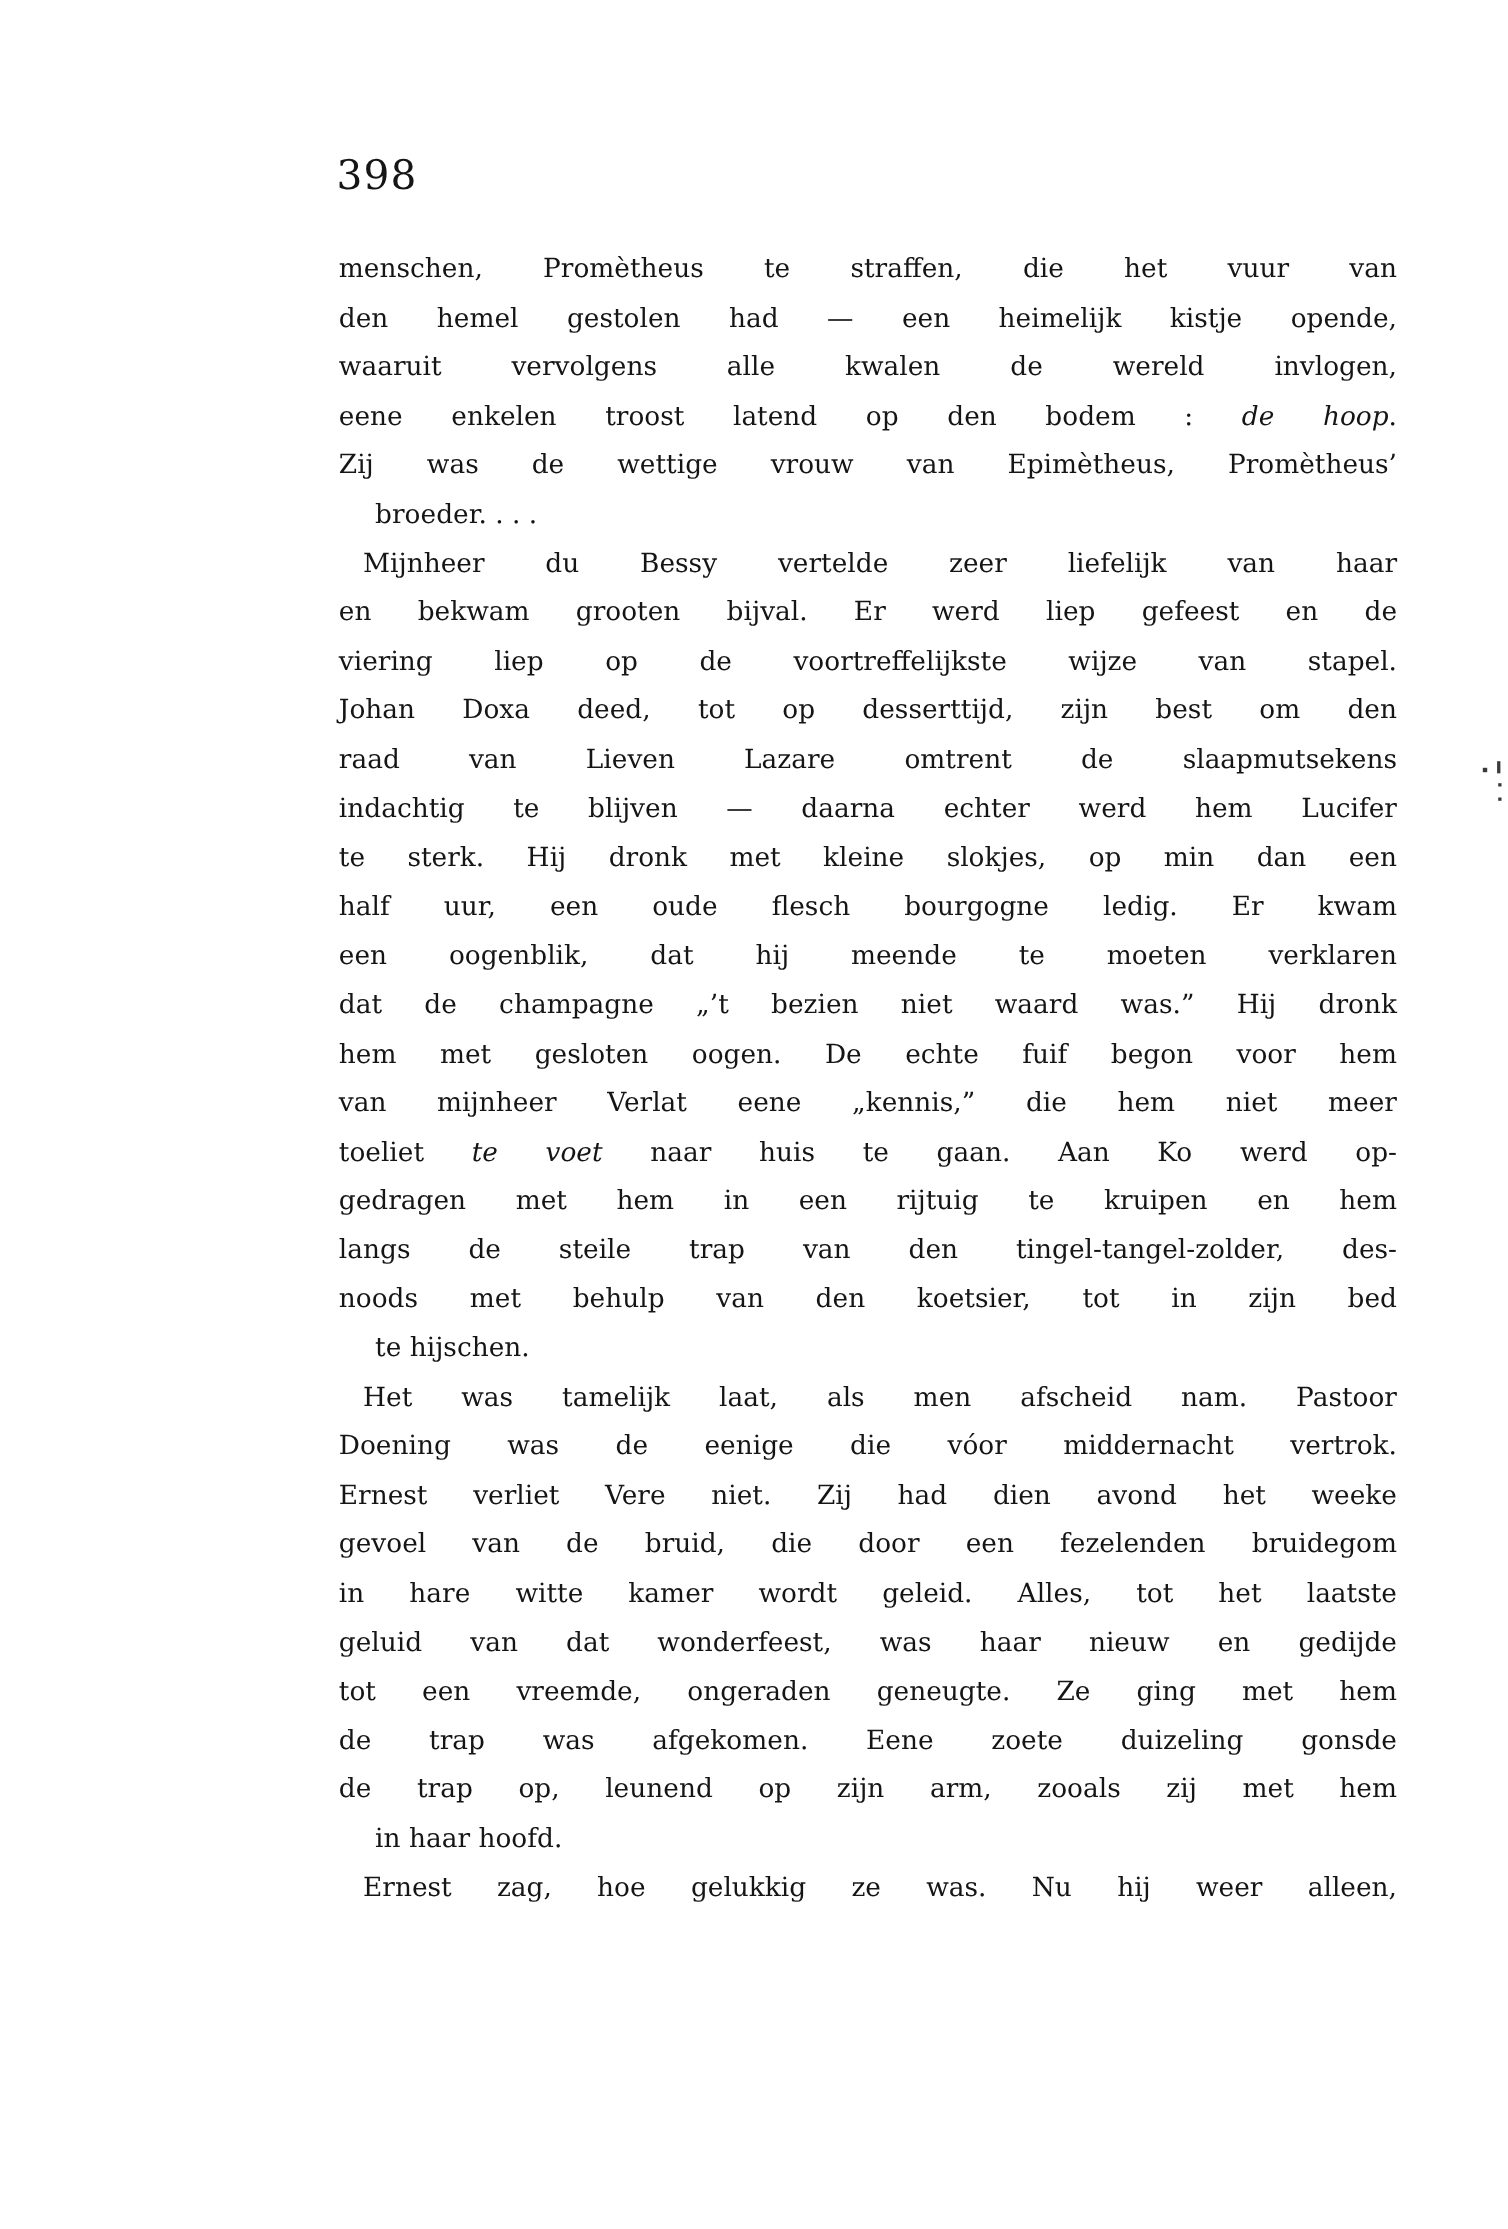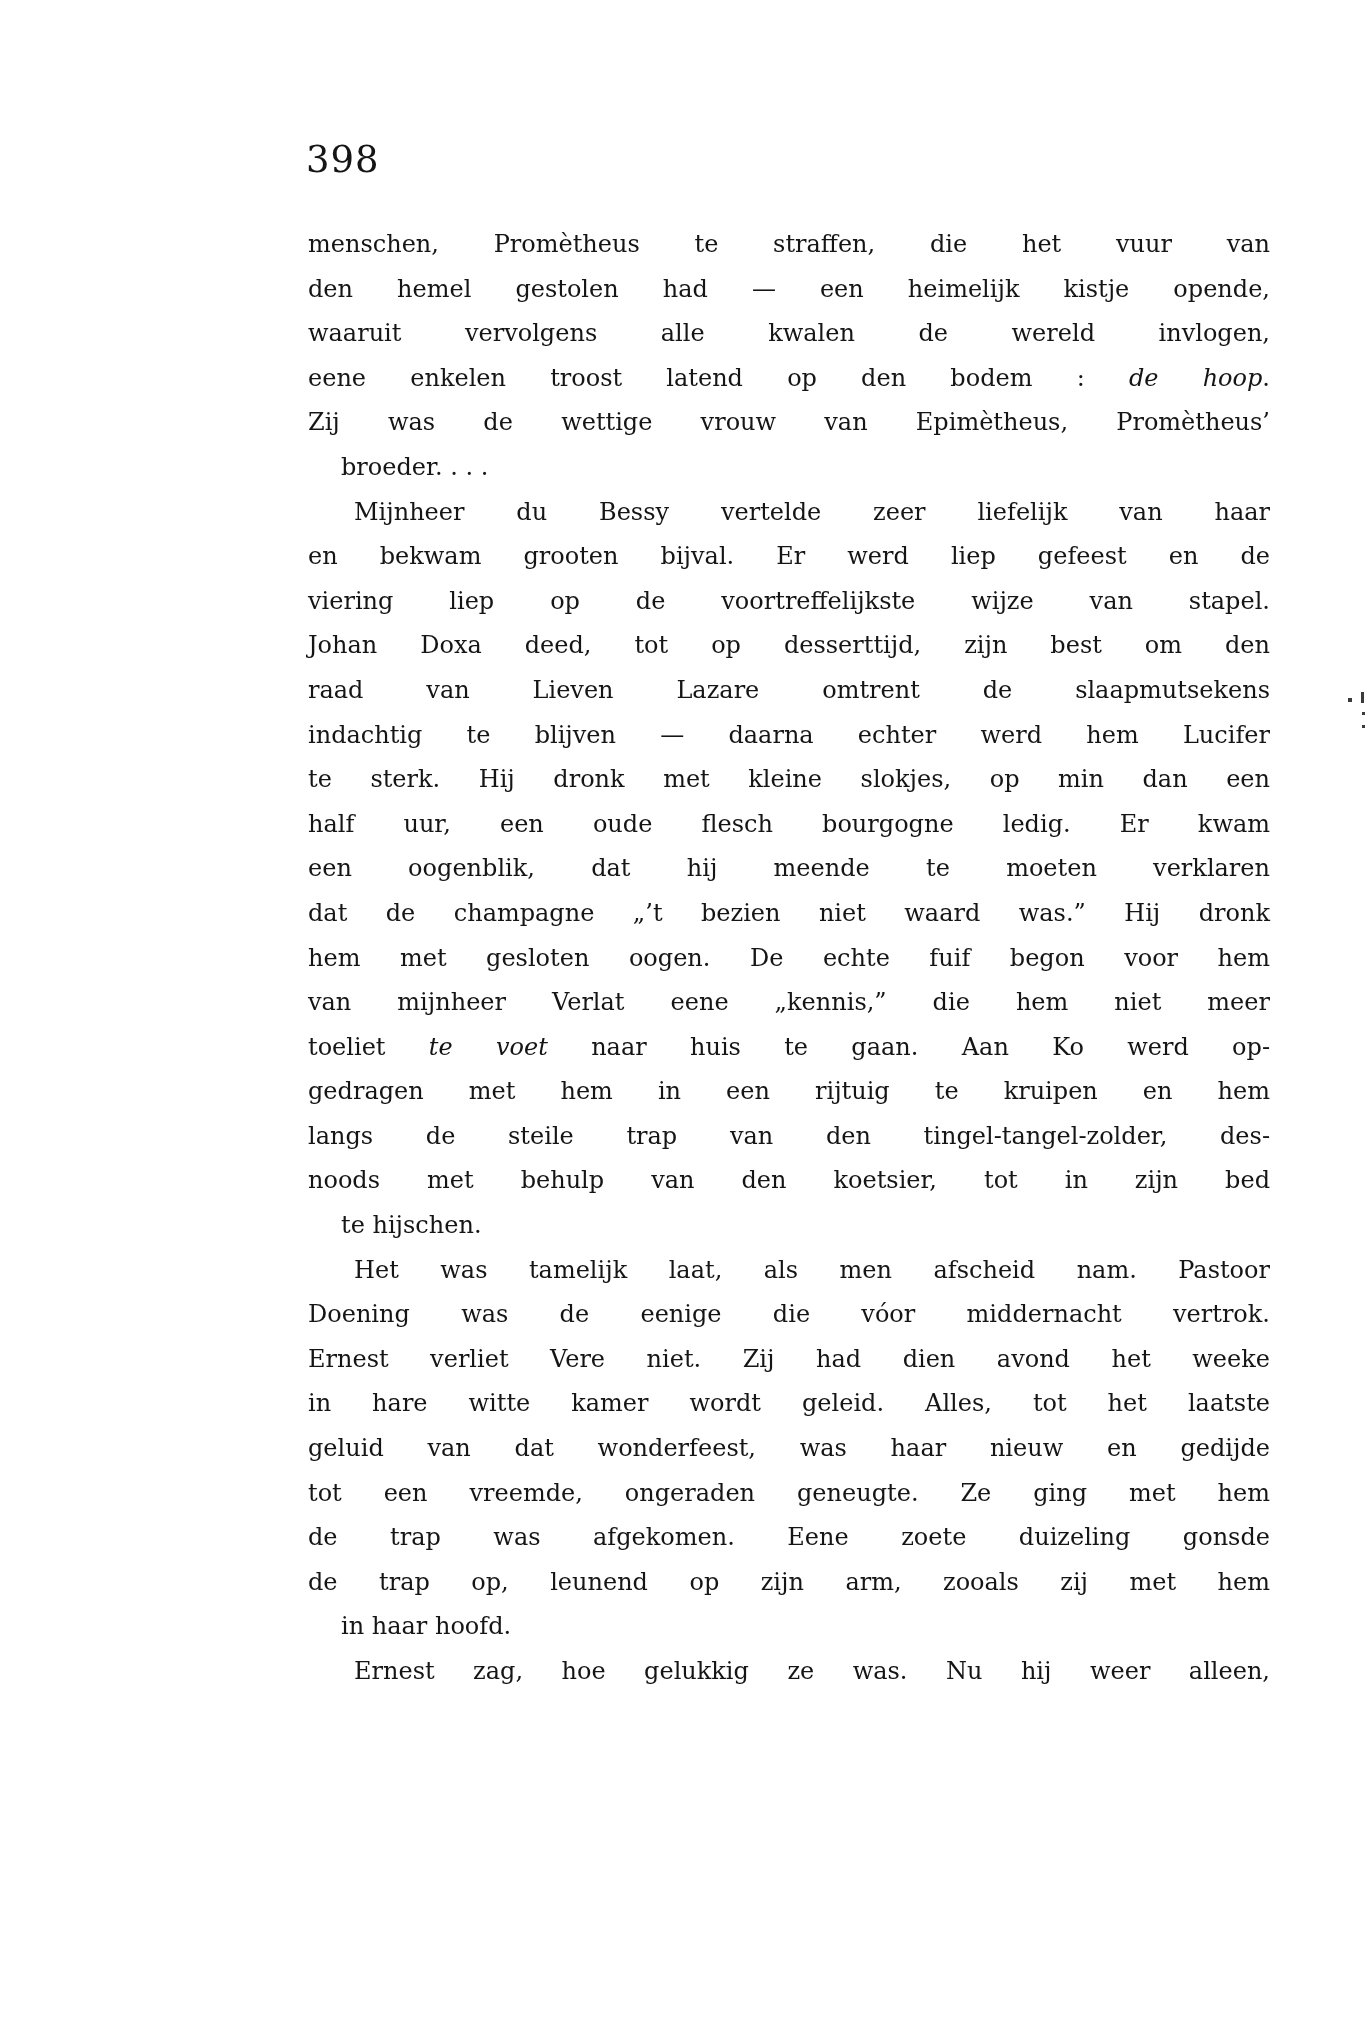--- a/index.html
+++ b/index.html
@@ -25,21 +25,21 @@
   }
   .paragraph { margin: 0; }
   .line {
     font-size: 24px;
     line-height: 44.6px;
     text-align: justify;
     text-align-last: justify;
     text-justify: inter-word;
     white-space: normal;
   }
-  .line.indent { margin-left: 46px; }
+  .line.indent { margin-left: 22px; }
   .line.endline { text-align-last: left; margin-left: 33px; }
   .em { font-style: italic; }
   .speck { position: absolute; background: #3a3a3a; }
   .speck.s1 { left: 1348px; top: 698px; width: 4px; height: 4px; }
   .speck.s2 { left: 1361px; top: 692px; width: 3px; height: 11px; }
   .speck.s3 { left: 1362px; top: 712px; width: 3px; height: 3px; }
   .speck.s4 { left: 1362px; top: 725px; width: 3px; height: 3px; }
 </style>
 </head>
 <body>
@@ -71,20 +71,21 @@
       <div class="line"><span class="rm">toeliet </span><span class="em">te voet</span><span class="rm"> naar huis te gaan. Aan Ko werd op-</span></div>
       <div class="line"><span class="rm">gedragen met hem in een rijtuig te kruipen en hem</span></div>
       <div class="line"><span class="rm">langs de steile trap van den tingel-tangel-zolder, des-</span></div>
       <div class="line"><span class="rm">noods met behulp van den koetsier, tot in zijn bed</span></div>
       <div class="line endline"><span class="rm">te hijschen.</span></div>
     </div>
     <div class="paragraph">
       <div class="line indent"><span class="rm">Het was tamelijk laat, als men afscheid nam. Pastoor</span></div>
       <div class="line"><span class="rm">Doening was de eenige die vóor middernacht vertrok.</span></div>
       <div class="line"><span class="rm">Ernest verliet Vere niet. Zij had dien avond het weeke</span></div>
+      <div class="line"><span class="rm">gevoel van de bruid, die door een fezelenden bruidegom</span></div>
       <div class="line"><span class="rm">in hare witte kamer wordt geleid. Alles, tot het laatste</span></div>
       <div class="line"><span class="rm">geluid van dat wonderfeest, was haar nieuw en gedijde</span></div>
       <div class="line"><span class="rm">tot een vreemde, ongeraden geneugte. Ze ging met hem</span></div>
       <div class="line"><span class="rm">de trap was afgekomen. Eene zoete duizeling gonsde</span></div>
       <div class="line"><span class="rm">de trap op, leunend op zijn arm, zooals zij met hem</span></div>
       <div class="line endline"><span class="rm">in haar hoofd.</span></div>
     </div>
     <div class="paragraph">
       <div class="line indent"><span class="rm">Ernest zag, hoe gelukkig ze was. Nu hij weer alleen,</span></div>
     </div>

